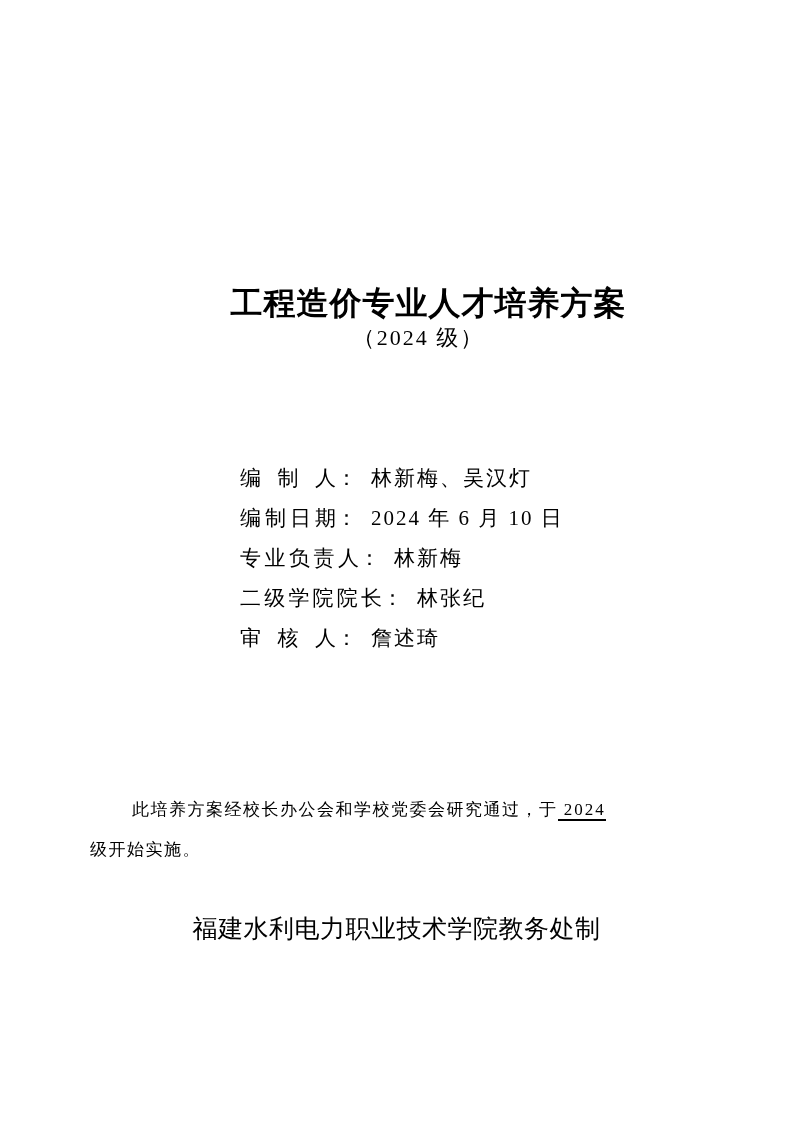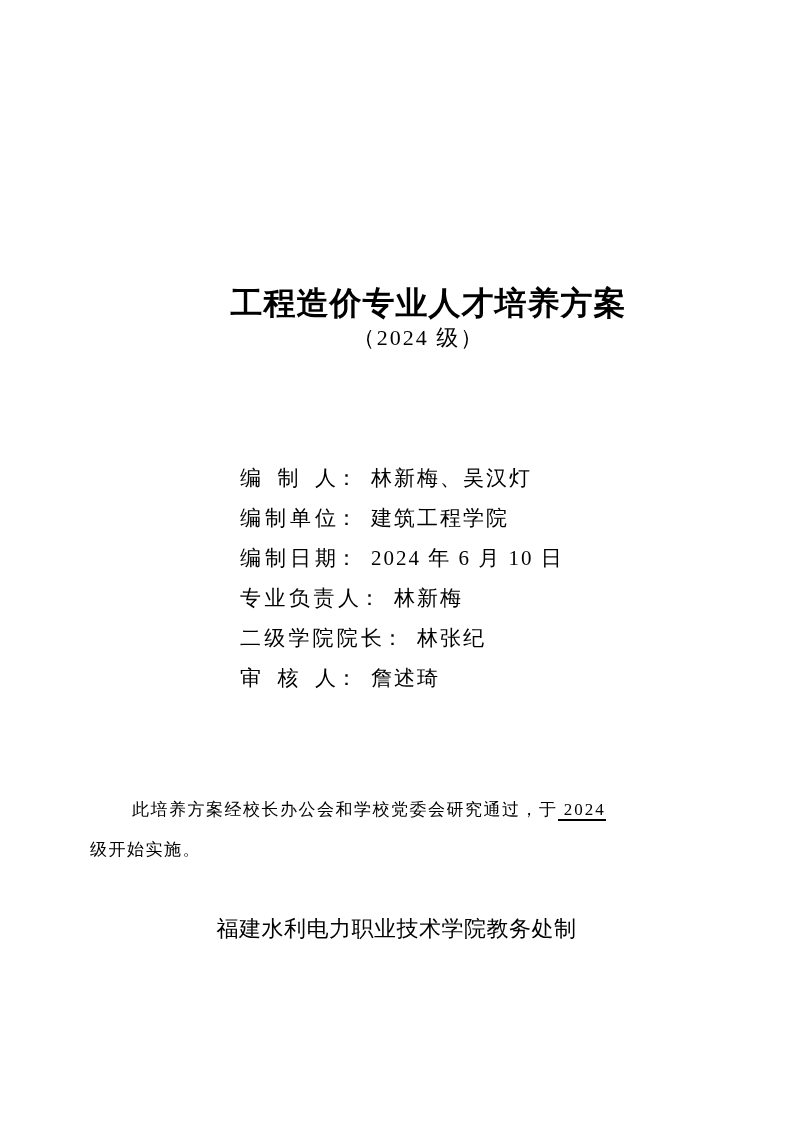--- a/index.html
+++ b/index.html
@@ -81,38 +81,37 @@
   .u-year {
     border-bottom: 2px solid #000000;
     letter-spacing: 2px;
   }
   .doc-footer {
     position: absolute;
     left: 0;
     right: 0;
     top: 912px;
     text-align: center;
-    font-size: 22px;
+    font-size: 25px;
     line-height: 34px;
     letter-spacing: 0.5px;
     white-space: nowrap;
   }
 </style>
 </head>
 <body>
 
 <div class="page">
 
   <div class="doc-title">工程造价专业人才培养方案</div>
 
   <div class="doc-subtitle">（2024 级）</div>
 
   <div class="info-block">
     <div class="info-row"><span class="lbl w4">编制人</span><span class="colon">：</span><span class="val">林新梅、吴汉灯</span></div>
-    <div class="info-row"><span class="lbl w4">编制单位</span><span class="colon">：</span><span class="val">建筑工程学院</span></div>
     <div class="info-row"><span class="lbl w4">编制日期</span><span class="colon">：</span><span class="val">2024 年 6 月 10 日</span></div>
     <div class="info-row"><span class="lbl w5">专业负责人</span><span class="colon">：</span><span class="val">林新梅</span></div>
     <div class="info-row"><span class="lbl w6">二级学院院长</span><span class="colon">：</span><span class="val">林张纪</span></div>
     <div class="info-row"><span class="lbl w4">审核人</span><span class="colon">：</span><span class="val">詹述琦</span></div>
   </div>
 
   <div class="para">
     <div class="pline pline-first"><span>此培养方案经校长办公会和学校党委会研究通过，于</span><span class="u-year">&nbsp;2024</span></div>
     <div class="pline">级开始实施。</div>
   </div>

